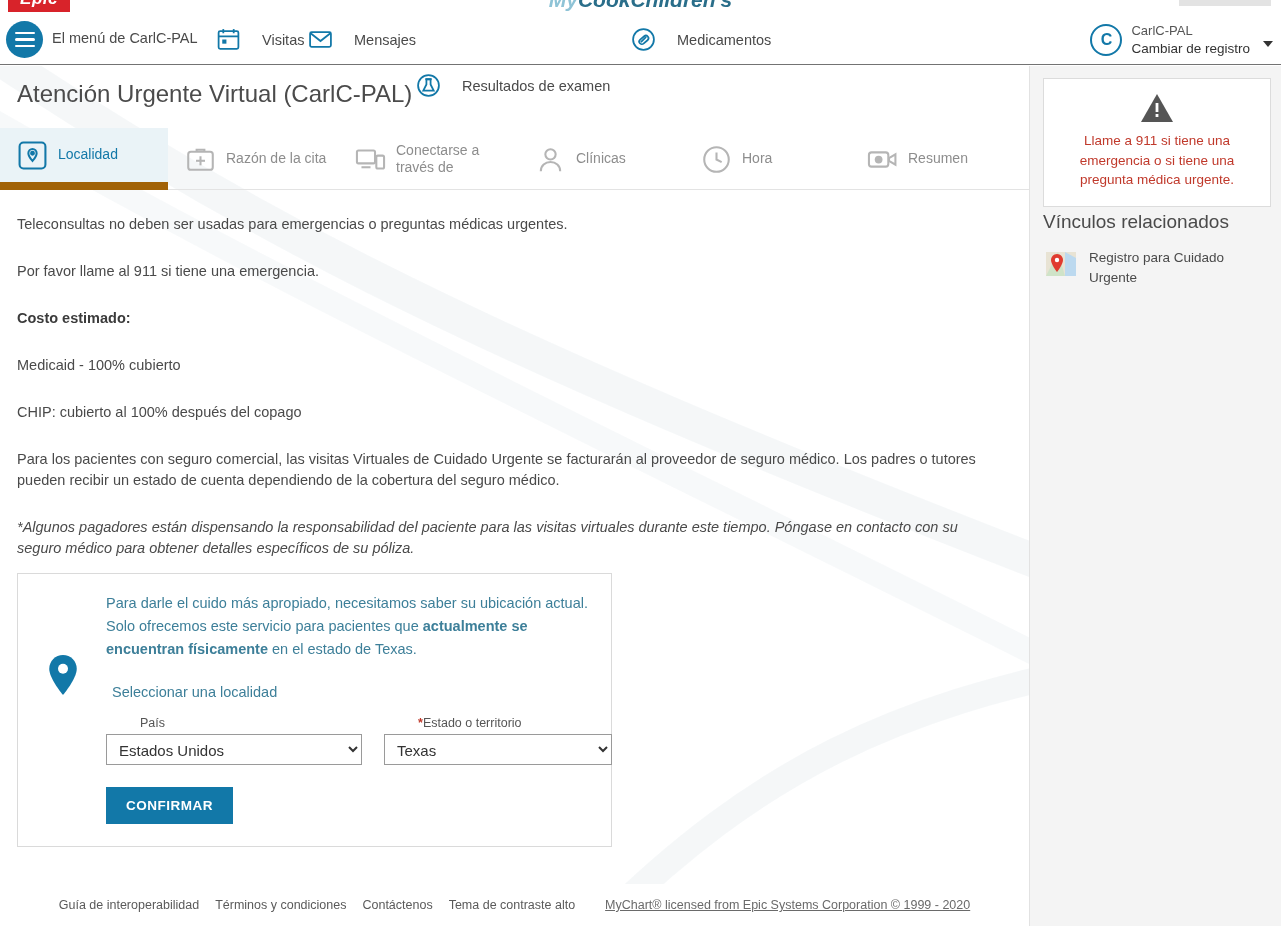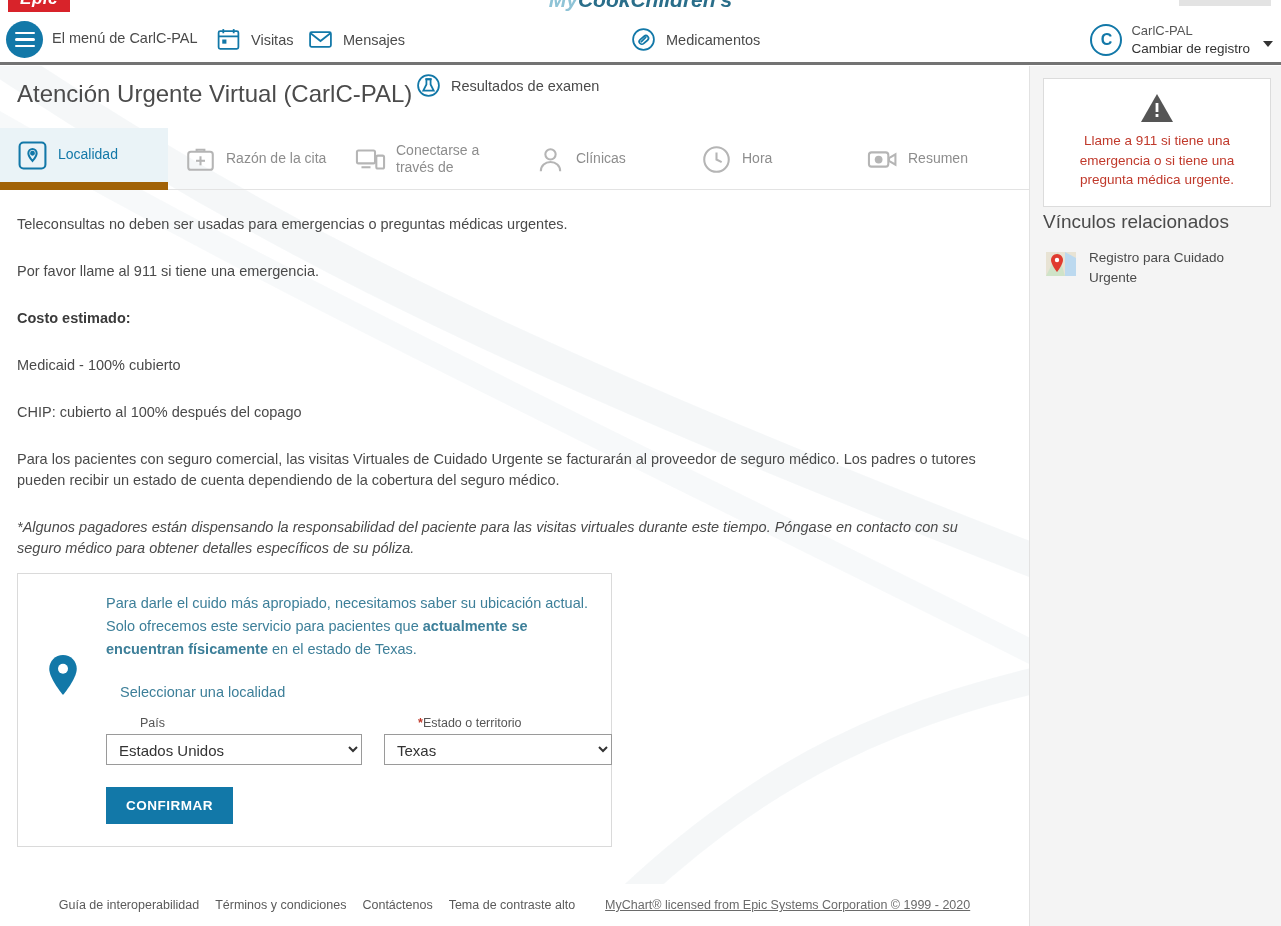--- a/index.html
+++ b/index.html
@@ -60,21 +60,21 @@
     background: #e3e3e3;
   }
 
   
   .navbar {
     position: absolute;
     top: 14px; left: 0;
     width: 1281px;
     height: 51px;
     background: #ffffff;
-    border-bottom: 3px solid #737373;
+    border-bottom: 1px solid #737373;
     z-index: 30;
   }
   .hamburger {
     position: absolute;
     left: 6px; top: 7px;
     width: 37px; height: 37px;
     border-radius: 50%;
     background: #1278a8;
     display: flex;
     flex-direction: column;
@@ -95,21 +95,21 @@
     font-size: 14.5px;
     color: #4a4a4a;
     white-space: nowrap;
     cursor: pointer;
   }
   .nav-item {
     position: absolute;
     top: 13px;
     display: flex;
     align-items: center;
-    gap: 10px;
+    gap: 21px;
     cursor: pointer;
     white-space: nowrap;
   }
   .nav-item .ic {
     width: 25px; height: 25px;
     color: #1278a8;
     flex: 0 0 auto;
   }
   .nav-item .lbl {
     font-size: 14.5px;
@@ -271,21 +271,21 @@
   .loc-text {
     font-size: 14.5px;
     color: #3d7f99;
     line-height: 1.6;
     margin: 0 0 22px 0;
   }
   .loc-text b { color: #3d7f99; }
   .loc-sub {
     font-size: 14.5px;
     color: #3d7f99;
-    margin: 0 0 16px 14px;
+    margin: 0 0 16px 6px;
   }
   .fields { display: flex; gap: 22px; }
   .field { display: flex; flex-direction: column; }
   .field .flabel {
     font-size: 12.5px;
     color: #555;
     margin-bottom: 4px;
     margin-left: 34px;
   }
   .req { color: #c0392b; font-weight: bold; }

